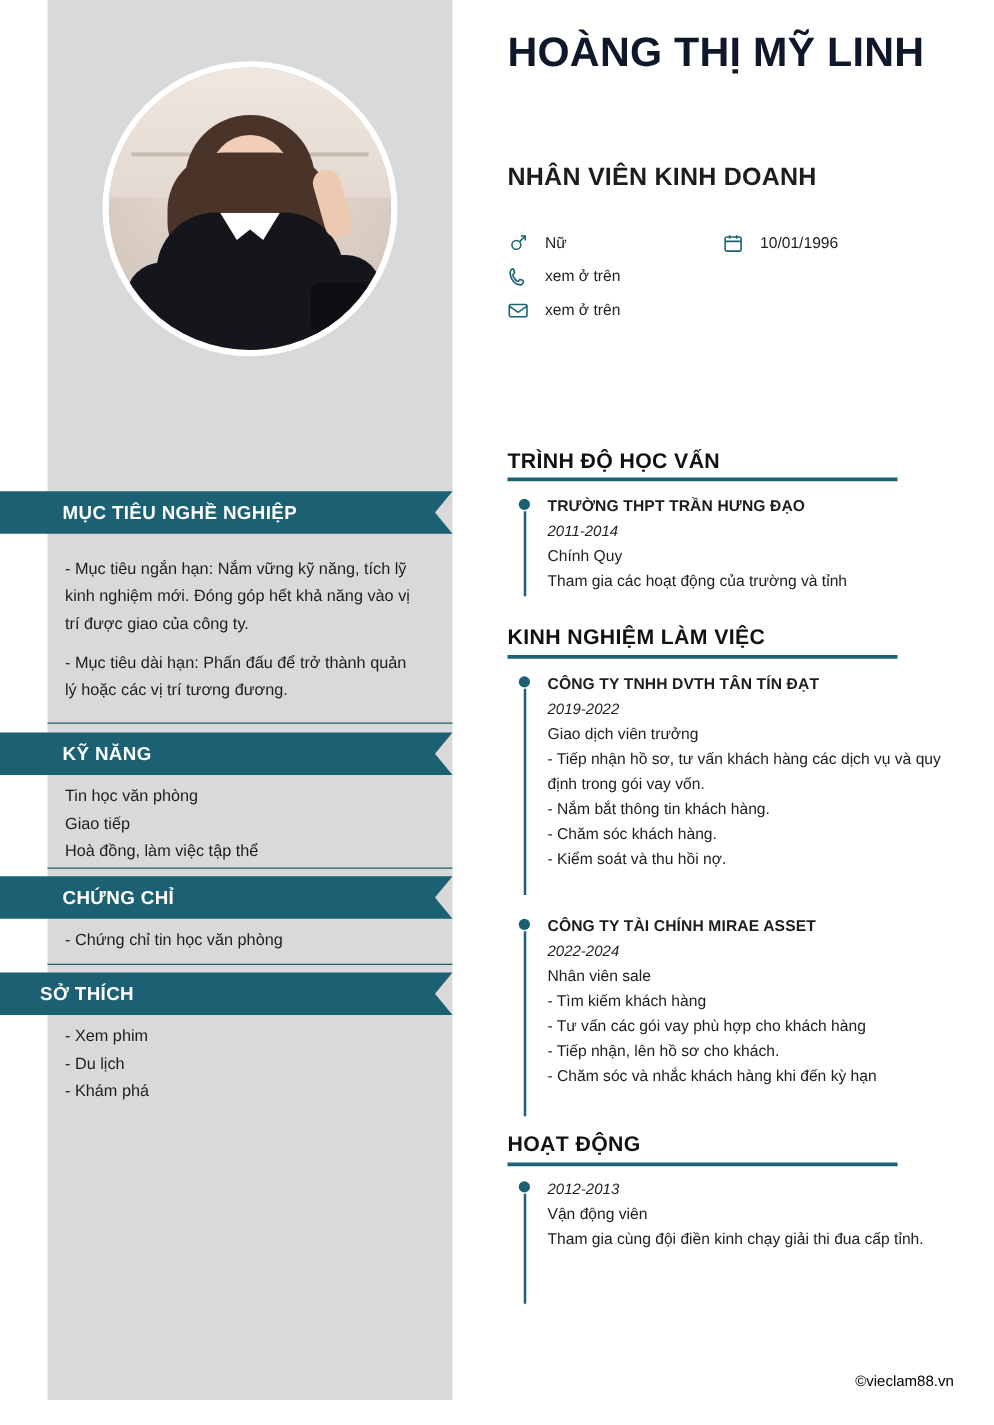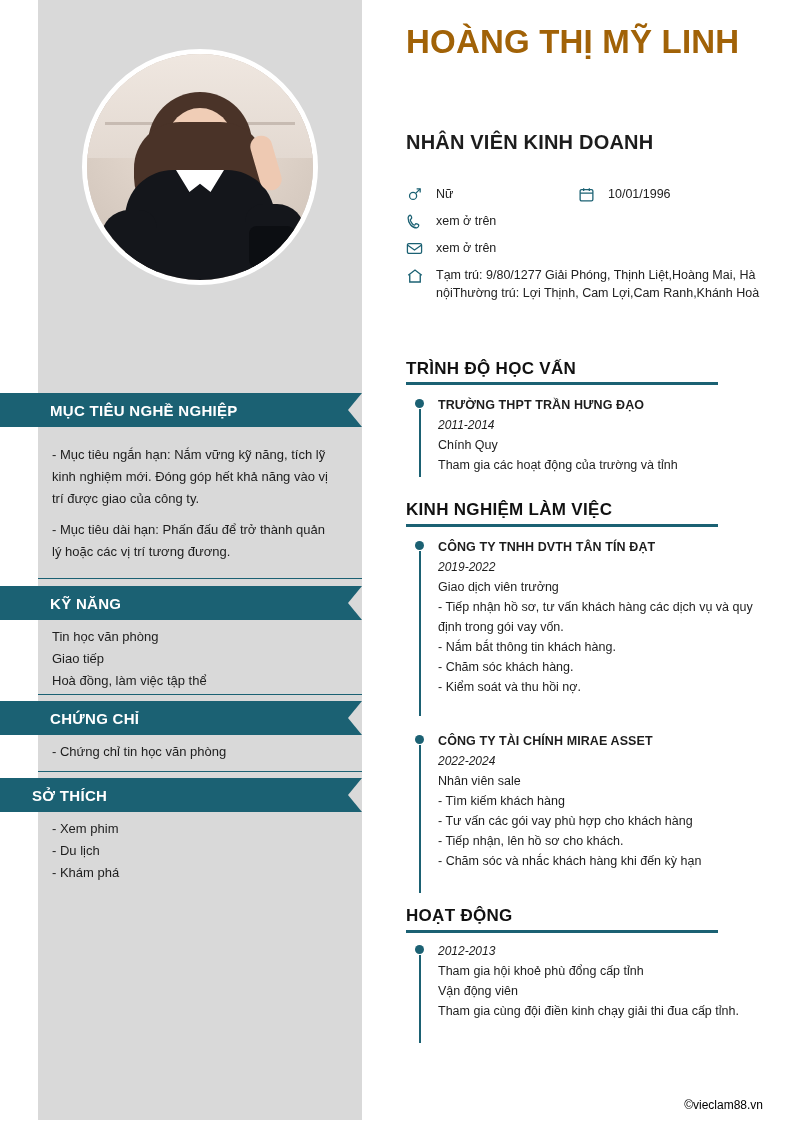--- a/index.html
+++ b/index.html
@@ -101,21 +101,21 @@
   .left-body {
     position:absolute; left:52px; width: 280px;
     font-size: 13px; line-height: 22px; color:#1d1d1d;
   }
   .left-underline {
     position:absolute; left:38px; width:324px; height:1px; background:#1b6173;
   }
   .name {
     position:absolute; left:406px; top:22px; width:380px;
     font-size: 33px; line-height: 39px; font-weight: bold;
-    letter-spacing: .2px; color:#a16207;
+    letter-spacing: .2px; color:#0f172a;
   }
   .role {
     position:absolute; left:406px; top:131px;
     font-size: 20px; font-weight: bold; color:#1d1d1d; letter-spacing:.2px;
   }
 
   .contacts { position:absolute; left:406px; top:185px; width:372px; font-size:12.5px; color:#222; }
   .crow { display:flex; align-items:flex-start; margin-bottom:9px; }
   .cicon { width:30px; flex:0 0 30px; color:#1b6173; display:flex; align-items:flex-start; justify-content:flex-start; padding-top:1px;}
   .ctext { line-height:18px; }
@@ -244,29 +244,20 @@
     <div class="crow">
       <span class="cicon">
         <svg width="17" height="17" viewBox="0 0 24 24" fill="none" stroke="#1b6173" stroke-width="1.8">
           <rect x="2" y="5" width="20" height="14" rx="2"></rect>
             <path d="M2 7l10 7 10-7"></path>
         </svg>
       </span>
       <span class="ctext">xem ở trên</span>
     </div>
 
-    <div class="crow">
-      <span class="cicon">
-        <svg width="18" height="18" viewBox="0 0 24 24" fill="none" stroke="#1b6173" stroke-width="1.8">
-          <path d="M3 11l9-7 9 7"></path>
-            <path d="M5 10v10h14V10"></path>
-        </svg>
-      </span>
-      <span class="ctext" style="width:336px;">Tạm trú: 9/80/1277 Giải Phóng, Thịnh Liệt,Hoàng Mai, Hà nộiThường trú: Lợi Thịnh, Cam Lợi,Cam Ranh,Khánh Hoà</span>
-    </div>
   </div>
 
   <div class="rsec-title" style="top:359px;">TRÌNH ĐỘ HỌC VẤN</div>
   <div class="rsec-rule" style="top:382px;"></div>
   <div class="entry" style="top:395px;">
     <span class="bullet"></span>
     <span class="vline" style="height:68px;"></span>
     <div class="etext">
       <div class="etitle">TRƯỜNG THPT TRẦN HƯNG ĐẠO</div>
       <div class="eyears">2011-2014</div>
@@ -306,20 +297,19 @@
     </div>
   </div>
 
   <div class="rsec-title" style="top:906px;text-align:center;">HOẠT ĐỘNG</div>
   <div class="rsec-rule" style="top:930px;"></div>
   <div class="entry" style="top:941px;">
     <span class="bullet"></span>
     <span class="vline" style="height:88px;"></span>
     <div class="etext">
       <div class="eyears">2012-2013</div>
-      <div>Tham gia hội khoẻ phù đổng cấp tỉnh</div>
       <div>Vận động viên</div>
       <div style="width:338px;">Tham gia cùng đội điền kinh chạy giải thi đua cấp tỉnh.</div>
     </div>
   </div>
 
   <div class="copyright">©vieclam88.vn</div>
 </div>
 
 </body></html>

